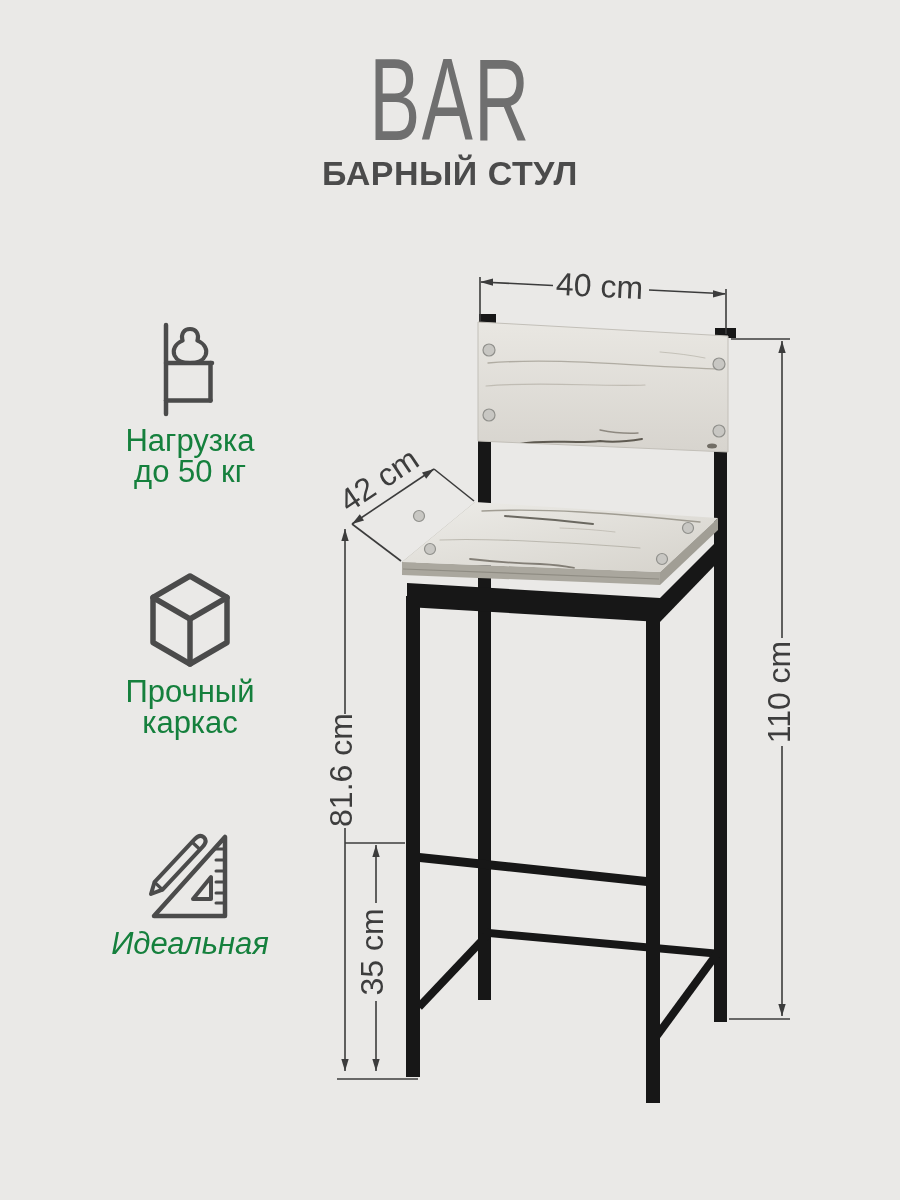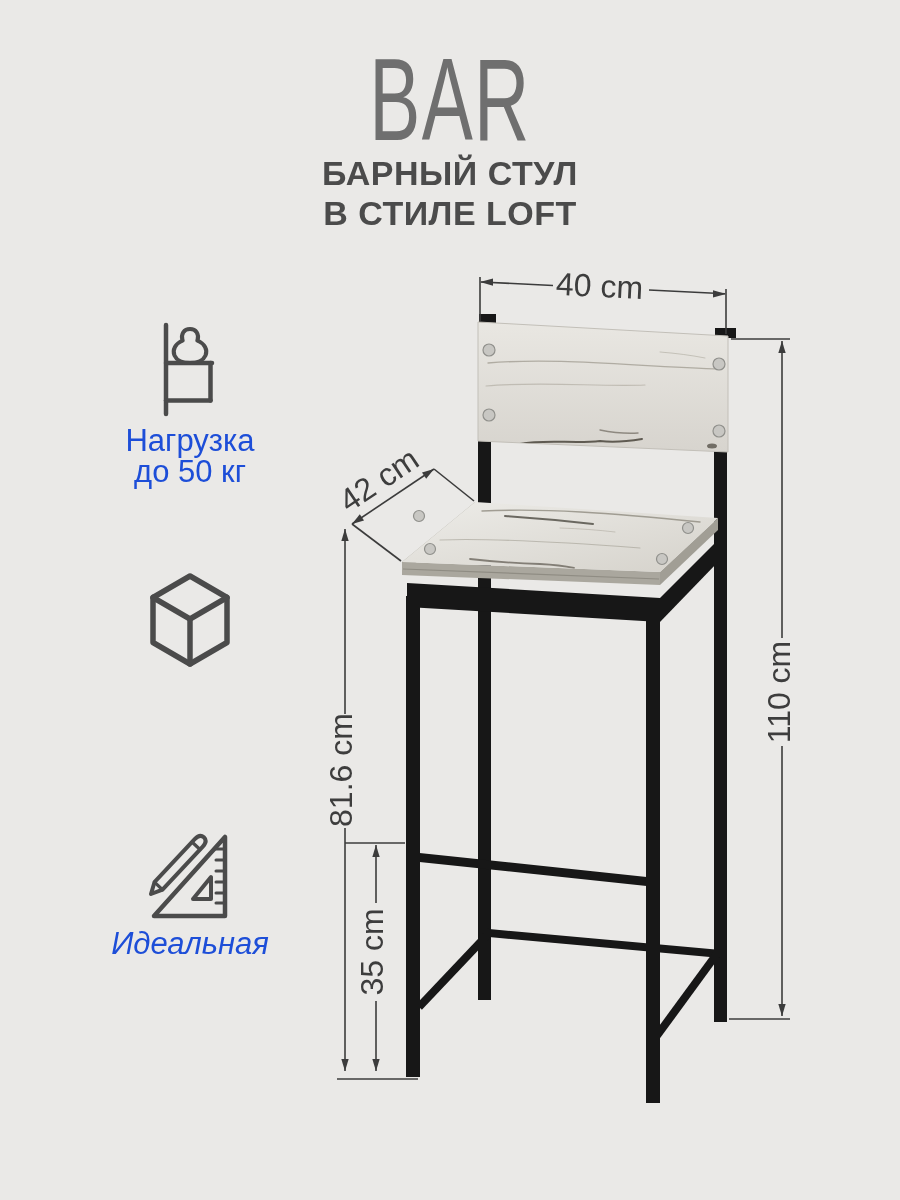--- a/index.html
+++ b/index.html
@@ -12,39 +12,38 @@
     font-size:116px;line-height:116px;font-weight:400;color:#6f6f6f;
     transform:scaleX(.66);letter-spacing:2px;white-space:nowrap;
   }
   .subtitle{
     position:absolute;top:153px;left:0;right:0;text-align:center;
     font-size:34px;line-height:40px;font-weight:700;color:#4b4b4b;
     letter-spacing:.5px;
   }
   .feature{position:absolute;left:40px;width:300px;text-align:center;}
   .feature svg{display:block;margin:0 auto;}
-  .f-label{margin-top:7px;font-size:31px;line-height:31px;font-weight:400;color:#1d4ed8;}
+  .f-label{margin-top:7px;font-size:31px;line-height:31px;font-weight:400;color:#15803d;}
   .icon-stroke{fill:none;stroke:#4b4b4b;stroke-linecap:round;stroke-linejoin:round;}
   .stool{position:absolute;left:0;top:0;width:900px;height:1200px;}
   .dim{font-family:"Liberation Sans",sans-serif;font-size:32px;fill:#3d3d3d;}
   .dline{stroke:#3c3c3c;stroke-width:1.6;fill:none;}
   .ahead{fill:#3c3c3c;stroke:none;}
   .metal{fill:#171717;stroke:none;}
   .brace{stroke:#171717;stroke-width:8;fill:none;}
   .grain{fill:none;stroke-linecap:round;}
 </style>
 </head>
 <body>
 
 <div class="stage">
 
   <div class="title">BAR</div>
   <div class="subtitle">
     <div>БАРНЫЙ СТУЛ</div>
-    <div>В СТИЛЕ LOFT</div>
   </div>
 
   <div class="feature" style="top:322px;">
     <svg width="62" height="96" viewBox="0 0 62 96">
       <path class="icon-stroke" stroke-width="4.5" d="M7,3 V92"></path>
       <path class="icon-stroke" stroke-width="4.5" d="M7,41 H53"></path>
       <path class="icon-stroke" stroke-width="4.5" d="M51.5,41 V78.5"></path>
       <path class="icon-stroke" stroke-width="4.5" d="M7,78.5 H51.5"></path>
       <path class="icon-stroke" stroke-width="4" d="M23.5,18.5 C21.5,12 25,7 31,7 C37,7 40.5,12 38.5,18.5"></path>
       <path class="icon-stroke" stroke-width="4" d="M23.5,18.5 C16.5,21.5 13,28 15.5,33.5 C18,39 24,41 31,41 C38,41 44,39 46.5,33.5 C49,28 45.5,21.5 38.5,18.5"></path>
@@ -54,20 +53,24 @@
       <div>до 50 кг</div>
     </div>
   </div>
 
   <div class="feature" style="top:573px;">
     <svg width="84" height="96" viewBox="0 0 84 96">
       <path class="icon-stroke" stroke-width="5.5" d="M42,3 L79,24.5 V69.5 L42,91 L5,69.5 V24.5 Z"></path>
       <path class="icon-stroke" stroke-width="5.5" d="M5,24.5 L42,46 L79,24.5"></path>
       <path class="icon-stroke" stroke-width="5.5" d="M42,46 V91"></path>
     </svg>
+    <div class="f-label">
+      <div>Прочный</div>
+      <div>каркас</div>
+    </div>
   </div>
 
   <div class="feature" style="top:831px;font-style:italic;">
     <svg width="82" height="90" viewBox="0 0 82 90">
       <path class="icon-stroke" stroke-width="4.5" d="M76,6 L76,85 L5,85 Z"></path>
       <path class="icon-stroke" stroke-width="3" d="M76,18 h-9 M76,29 h-9 M76,40 h-9 M76,51 h-9 M76,62 h-9 M76,72 h-9"></path>
       <path class="icon-stroke" stroke-width="4" d="M62,46 L62,68 L44,68 Z"></path>
       <g transform="translate(2,63) rotate(-47)">
         <path class="icon-stroke" stroke-width="4" fill="#eae9e7" d="M0,0 L11,-5.5 H70 Q77.5,-5.5 77.5,0 Q77.5,5.5 70,5.5 H11 Z" style="fill:#eae9e7"></path>
         <path class="icon-stroke" stroke-width="3.2" d="M11,-5.5 V5.5 M66,-5.5 V5.5"></path>

